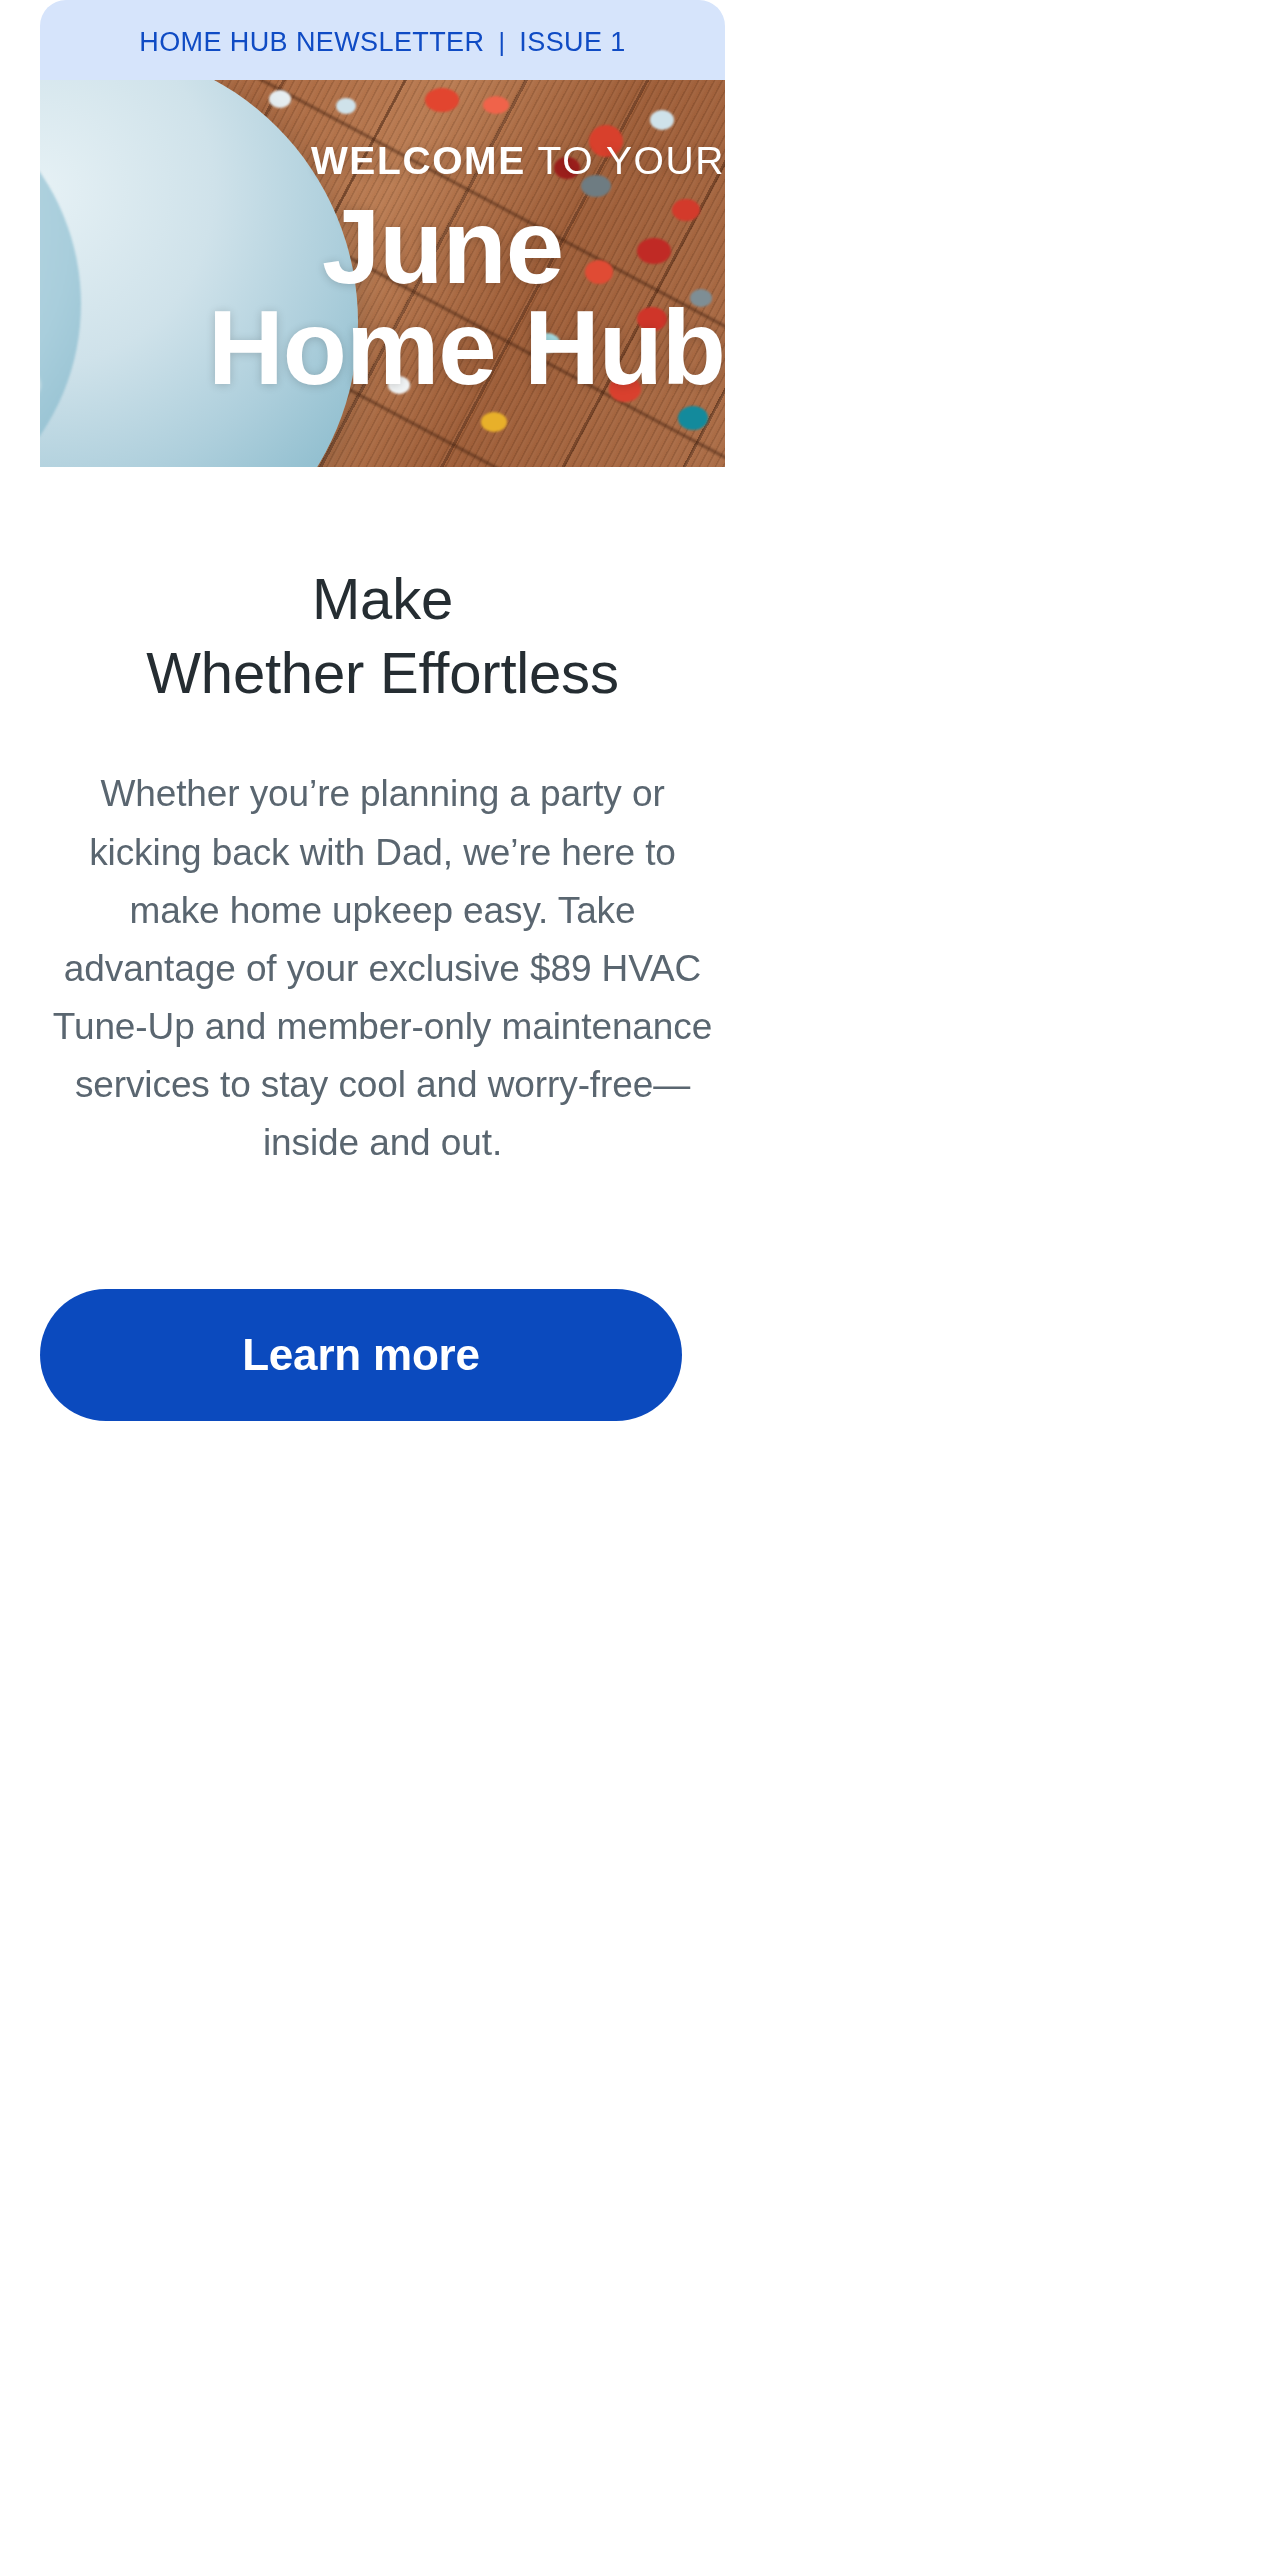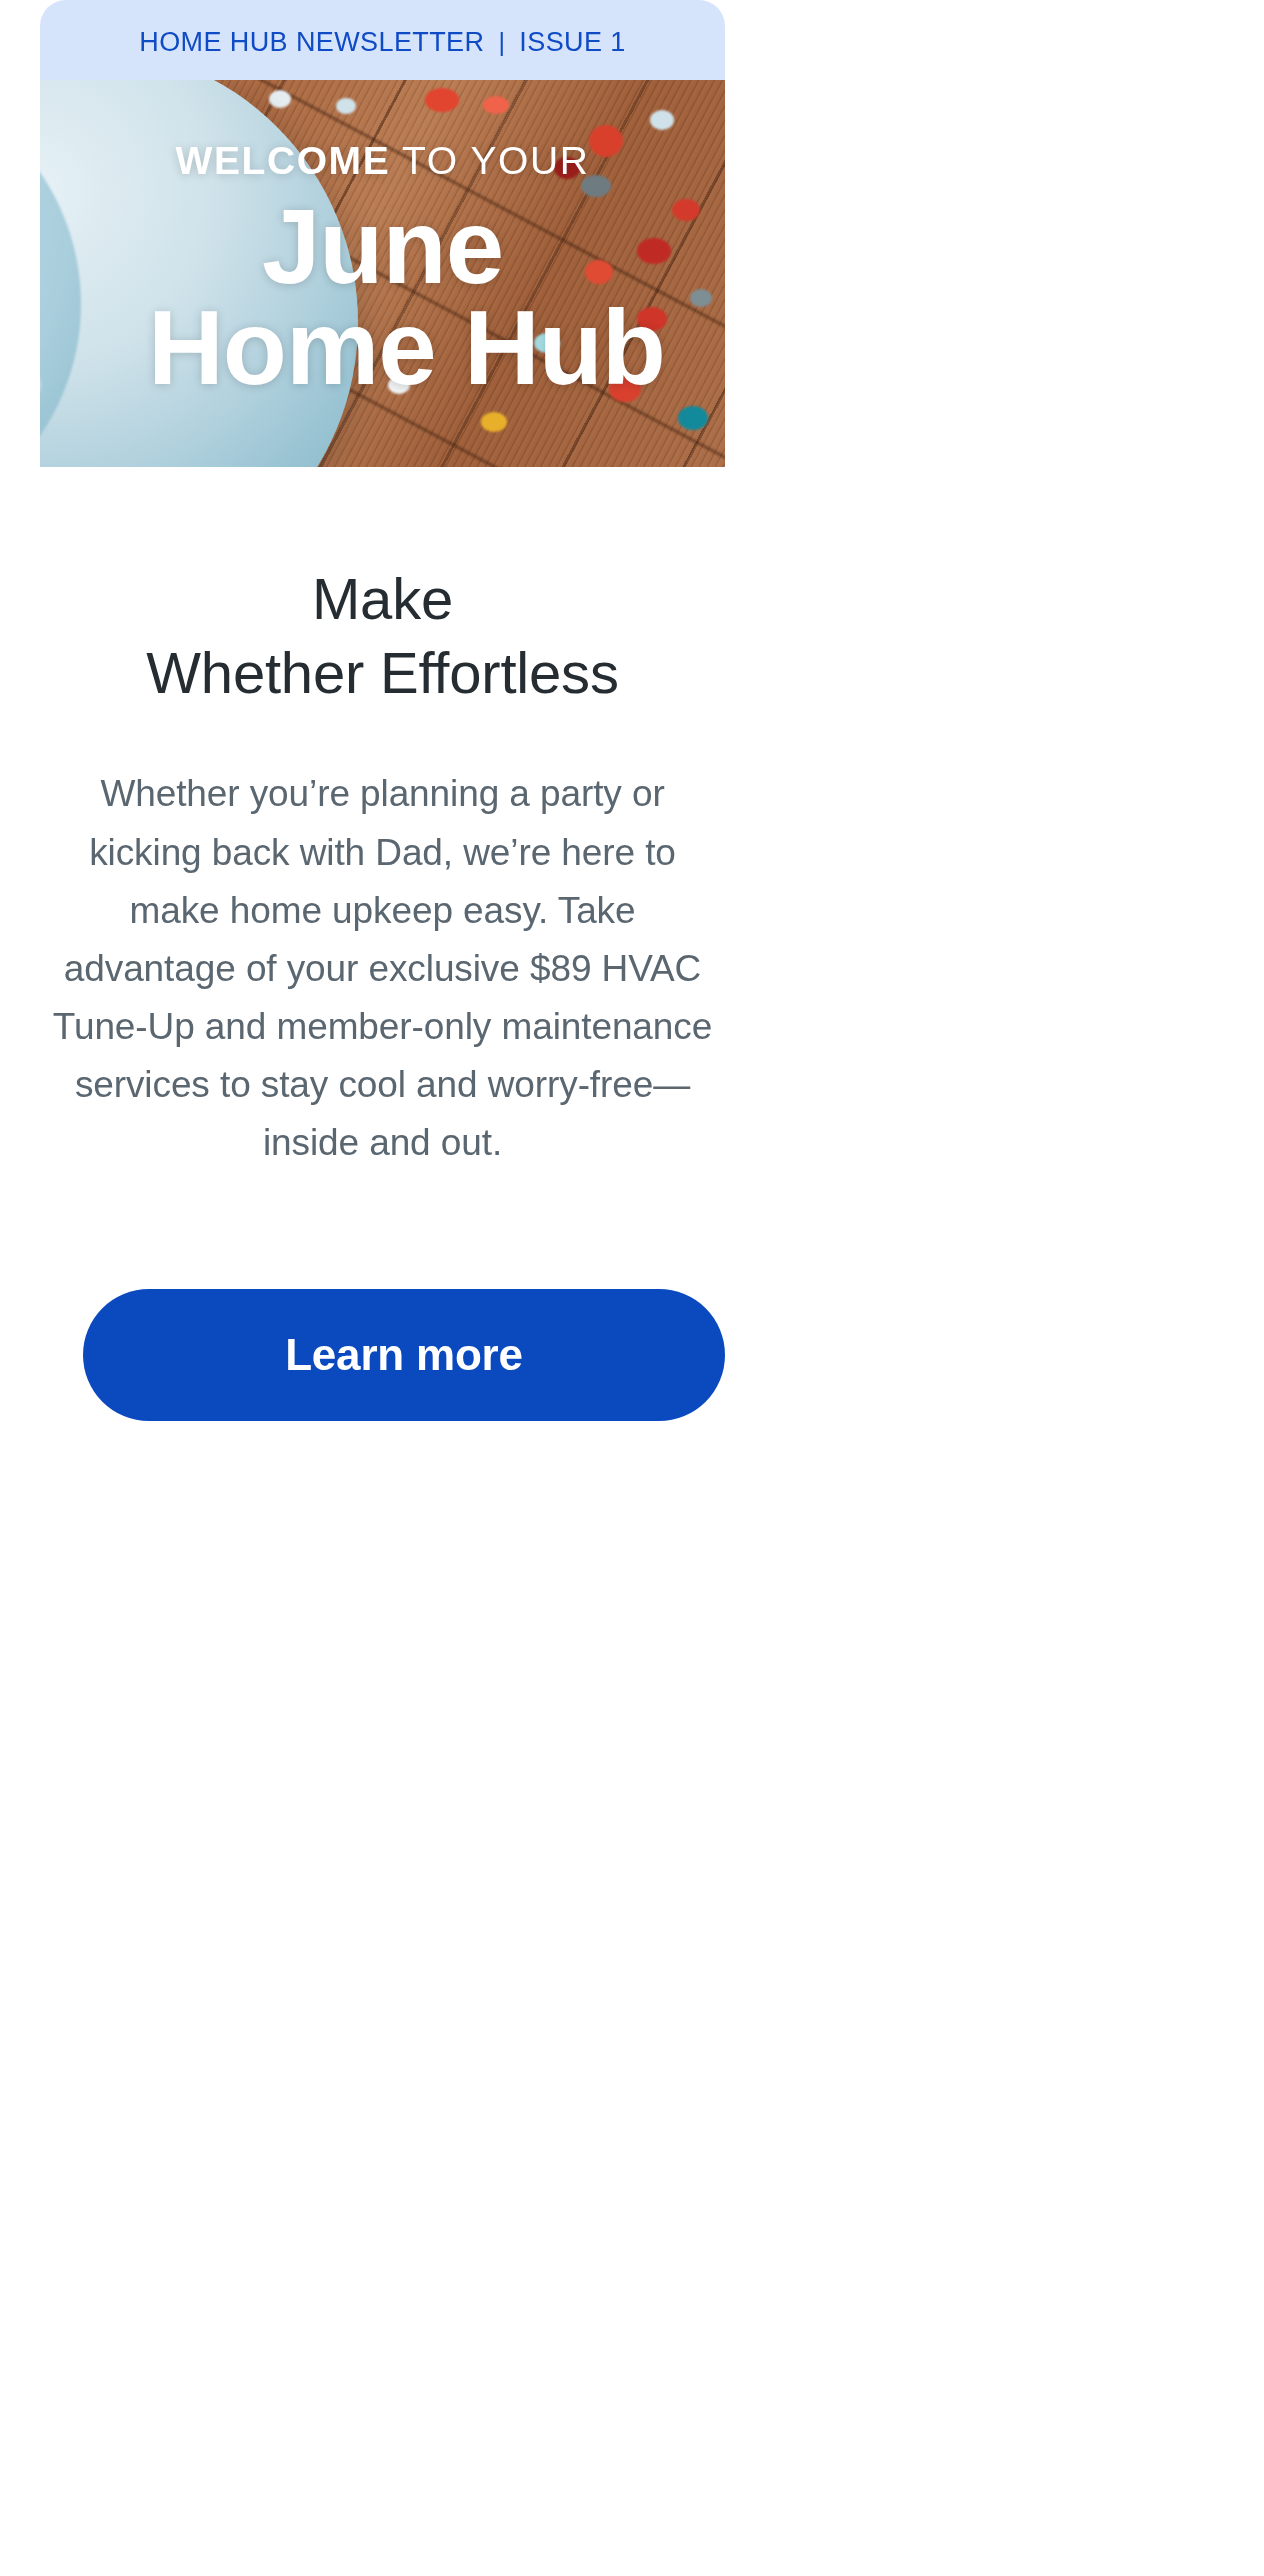--- a/index.html
+++ b/index.html
@@ -96,21 +96,21 @@
     background:radial-gradient(circle at 46% 34%, #cfe4ec 0%, #a9cedc 60%, #7fb3c6 100%);
     filter:blur(0.8px);
   }
   .c { position:absolute; border-radius:50%; filter:blur(0.9px); }
 
   .hero-text {
     position:absolute;
     inset:0;
     display:flex;
     flex-direction:column;
-    align-items:center;
+    align-items:flex-end;
     justify-content:center;
     text-align:center;
     color:#ffffff;
     padding-bottom:6px;
     text-shadow:0 1px 10px rgba(0,0,0,0.18);
   }
   .welcome-line {
     font-size:39px;
     letter-spacing:1.6px;
     line-height:1;
@@ -141,21 +141,21 @@
   .body-copy {
     margin:55px auto 0 auto;
     width:664px;
     font-size:37px;
     font-weight:300;
     line-height:1.57;
     color:#5a6670;
     letter-spacing:-0.1px;
   }
 
-  .cta-wrap { margin-top:117px; display:flex; justify-content:flex-end; }
+  .cta-wrap { margin-top:117px; display:flex; justify-content:flex-start; }
   .cta-button {
     display:inline-flex;
     align-items:center;
     justify-content:center;
     width:642px;
     height:132px;
     background:#0b4abe;
     color:#ffffff;
     font-size:44px;
     font-weight:700;

